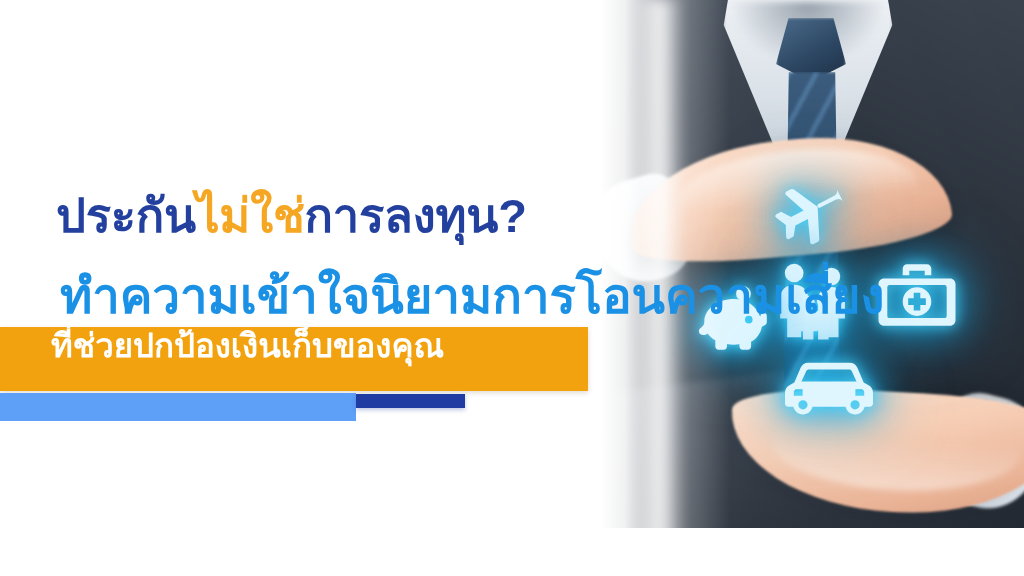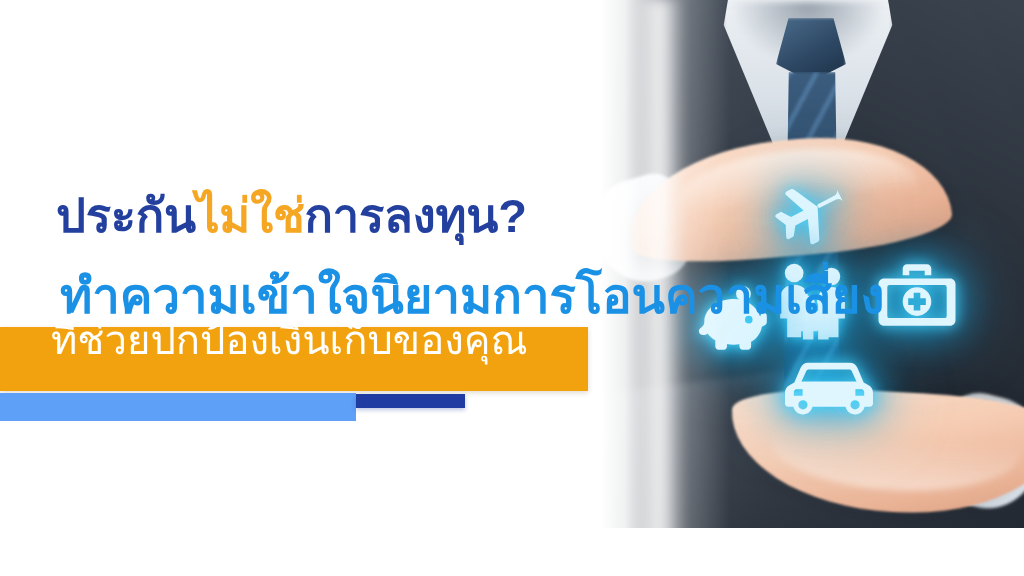--- a/index.html
+++ b/index.html
@@ -215,23 +215,23 @@
     left: 0;
     top: 327px;
     width: 588px;
     height: 64px;
     background: #F2A20E;
     box-shadow: 0 2px 5px rgba(90,60,0,.18);
   }
   .orange-bar-text {
     position: absolute;
     left: 51px;
-    top: 320px;
-    font-weight: 400;
-    font-size: 40px;
+    top: 329px;
+    font-weight: 700;
+    font-size: 33px;
     line-height: 1.0;
     color: #ffffff;
     white-space: nowrap;
   }
 
   .bar-lightblue {
     position: absolute;
     left: 0;
     top: 393px;
     width: 356px;

